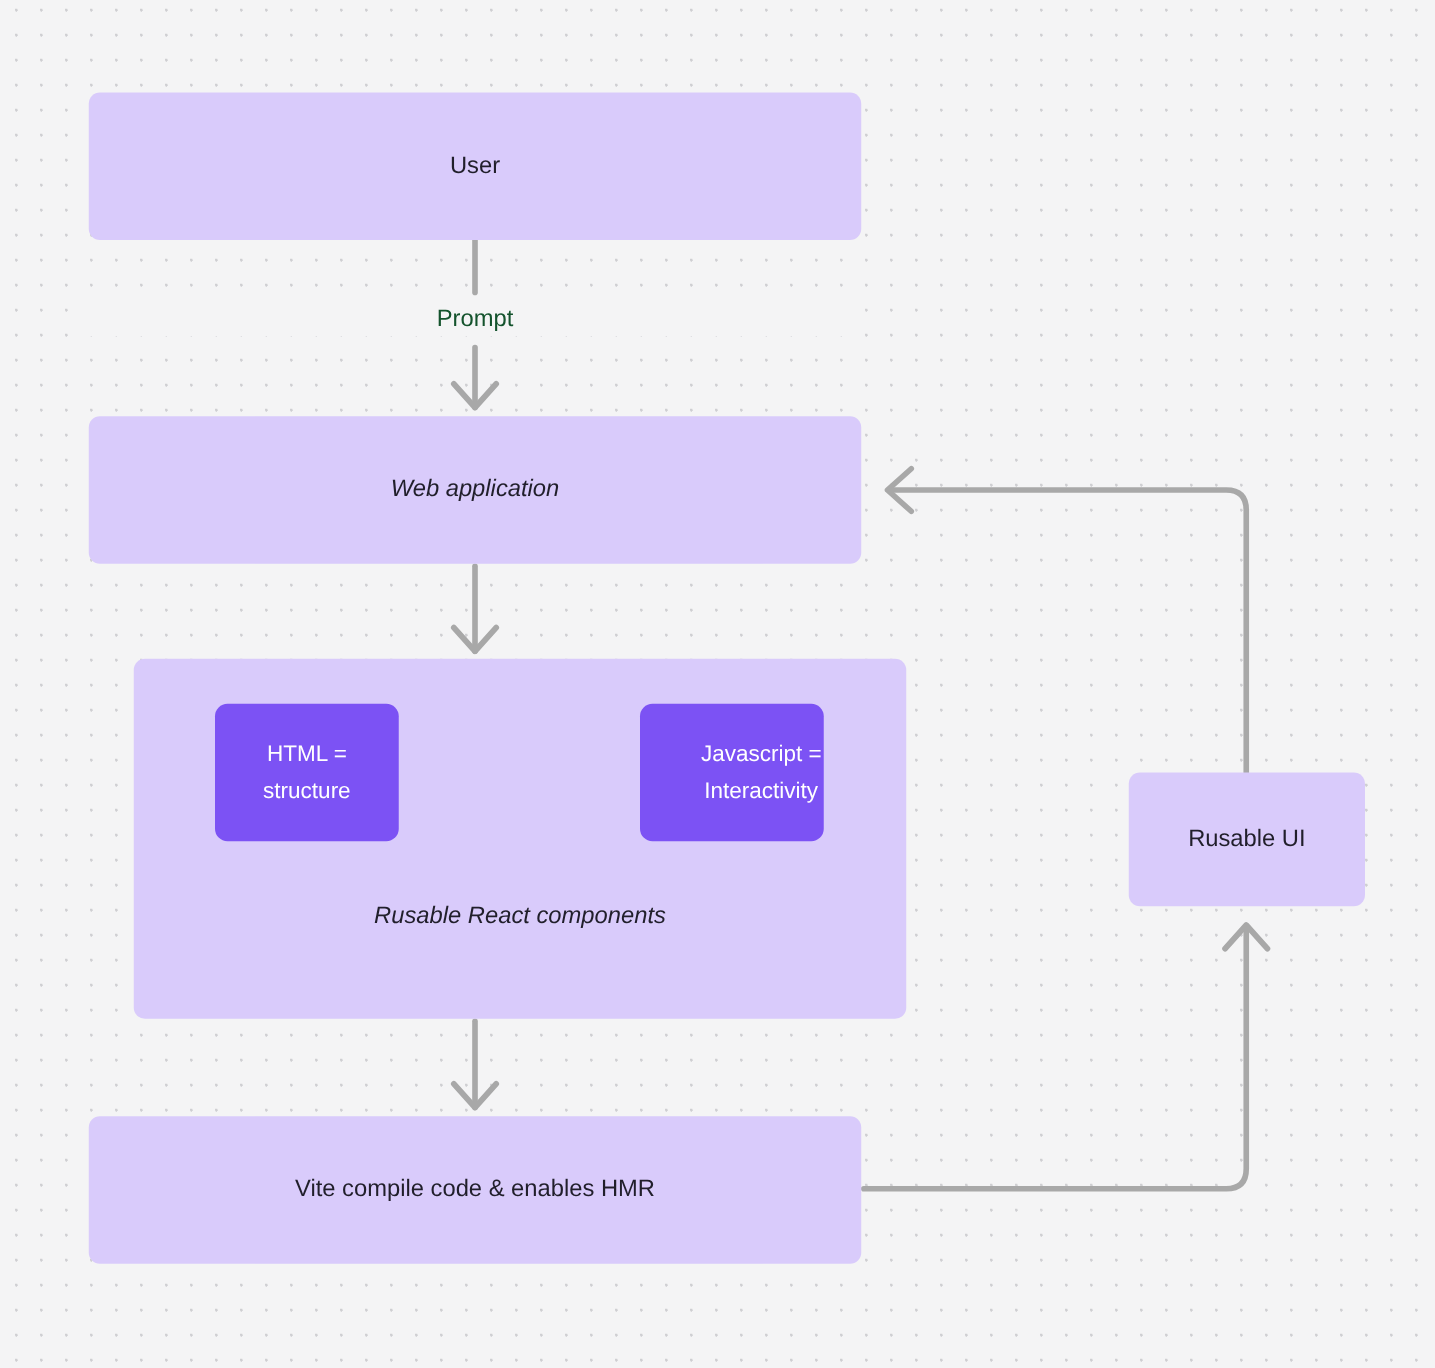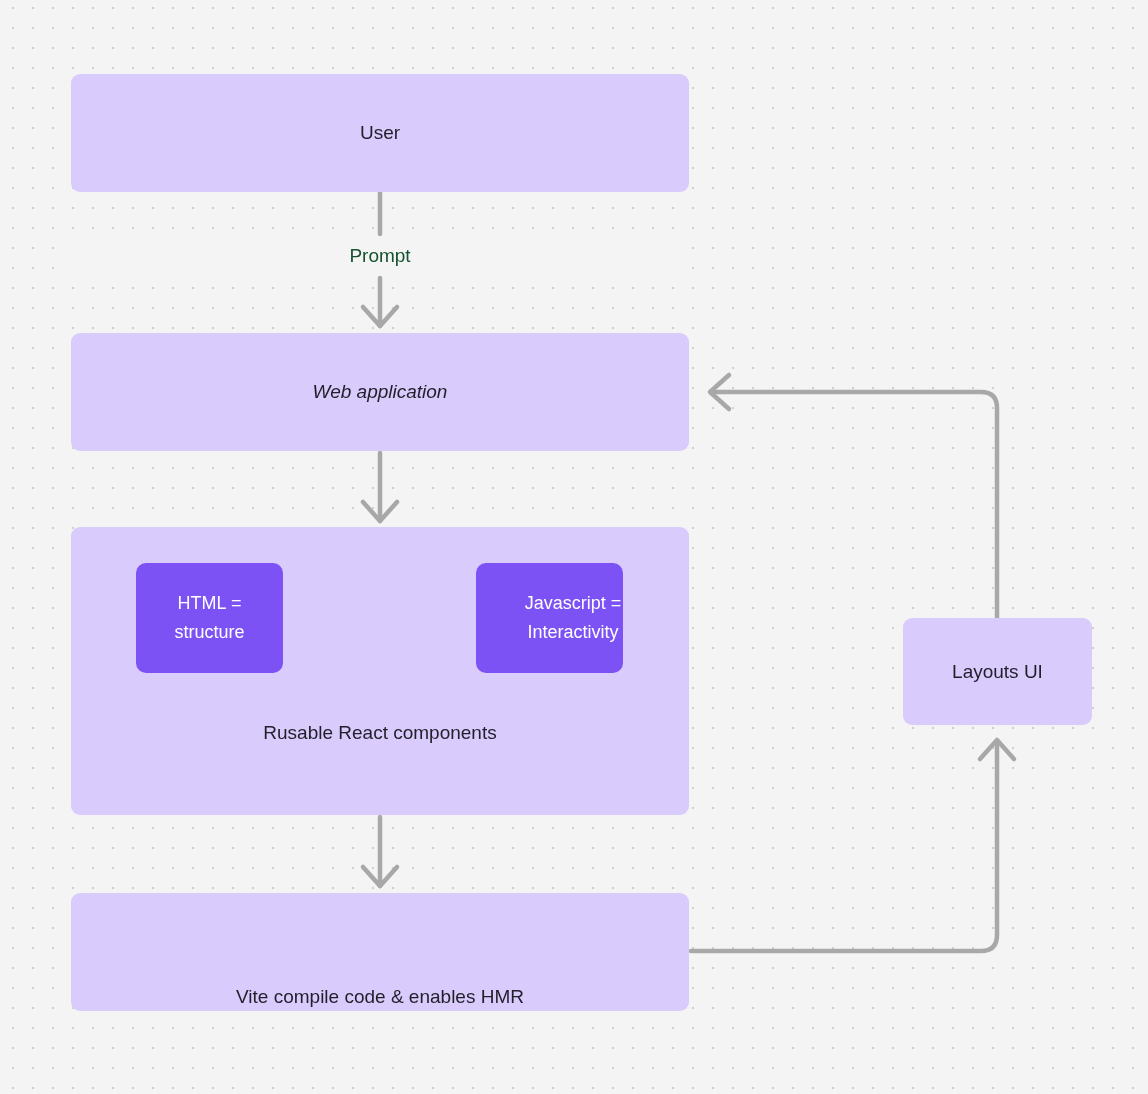--- a/index.html
+++ b/index.html
@@ -45,20 +45,21 @@
   }
   .node-solid {
     background: #7c52f4;
     color: #ffffff;
     font-size: 18px;
     line-height: 1.6;
     border-radius: 10px;
   }
   .node-group {
     display: block;
+    margin-left: 36px;
   }
   .group-caption {
     position: absolute;
     left: 0;
     width: 100%;
     text-align: center;
     font-size: 19px;
     color: #211f2b;
   }
   .node-label {
@@ -111,26 +112,26 @@
       <span class="node-label">HTML =
 structure</span>
     </div>
 
 
     <div class="node node-solid" style="left:405px; top:36px; width:147px; height:110px;padding-left:47px;">
       <span class="node-label">Javascript =
 Interactivity</span>
     </div>
 
-    <div class="group-caption" style="top:192px;">
+    <div class="group-caption" style="top:192px;font-style:italic;">
       <span>Rusable React components</span>
     </div>
   </div>
 
-  <div class="node node-light" style="left:71px; top:893px; width:618px; height:118px;align-items:flex-end;">
+  <div class="node node-light" style="left:71px; top:893px; width:618px; height:118px;">
     <span class="node-label">Vite compile code &amp; enables HMR</span>
   </div>
 
   <div class="node node-light" style="left:903px; top:618px; width:189px; height:107px;">
-    <span class="node-label">Layouts UI</span>
+    <span class="node-label">Rusable UI</span>
   </div>
 
 </div>
 
 </body></html>

